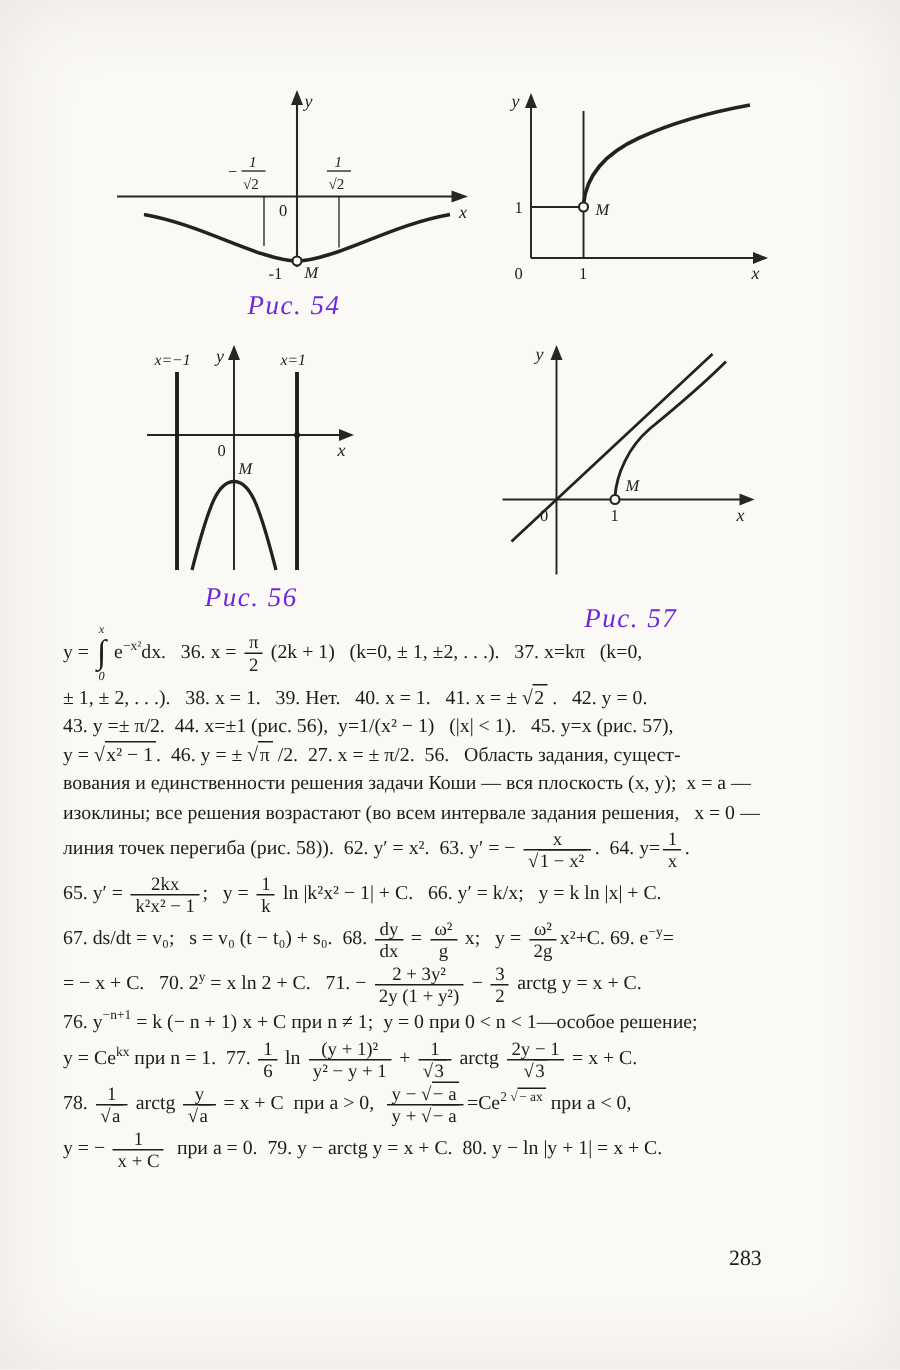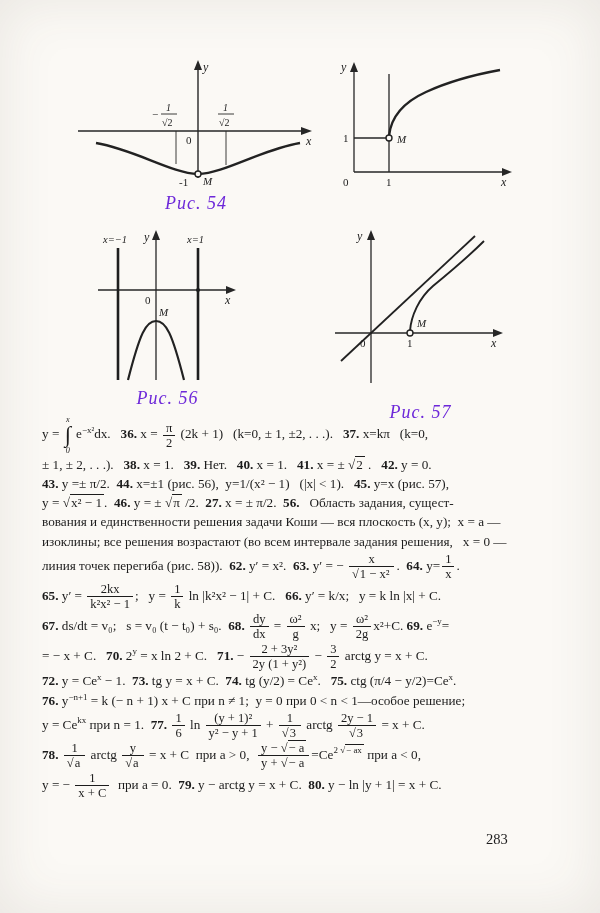--- a/index.html
+++ b/index.html
@@ -16,21 +16,21 @@
   .fig svg text { fill:#1c1c1c; font-family:"Liberation Serif", serif; }
   .caption {
     position:absolute; text-align:center; font-style:italic;
     font-size:18px; letter-spacing:1px; color:#6d28d9;
   }
   .answers {
     position:absolute; left:42px; top:416px; width:524px;
     font-size:13.2px; line-height:1.38;
   }
   .tline { white-space:pre; margin-bottom:1px; }
-  .bnum { font-weight:700; }
+  .bnum { font-weight:400; }
   .answers sup { font-size:0.68em; line-height:0; }
   .frac {
     display:inline-flex; flex-direction:column; text-align:center;
     vertical-align:middle; line-height:1.12; margin:0 2px; font-size:0.95em;
   }
   .fnum { display:block; padding:0 3px; border-bottom:1px solid #1c1c1c; }
   .fden { display:block; padding:0 3px; }
   .sqrt { white-space:nowrap; }
   .sqrt .rad { border-top:1px solid #1c1c1c; padding:0 2px 0 1px; }
   .intg {
@@ -145,21 +145,20 @@
       <div class="tline">y = <span class="intg"><span class="ilim">x</span><span class="isym">∫</span><span class="ilim">0</span></span> e<sup>−x²</sup>dx.   <span class="bnum">36.</span> x = <span class="frac"><span class="fnum">π</span><span class="fden">2</span></span> (2k + 1)   (k=0, ± 1, ±2, . . .).   <span class="bnum">37.</span> x=kπ   (k=0,</div>
       <div class="tline">± 1, ± 2, . . .).   <span class="bnum">38.</span> x = 1.   <span class="bnum">39.</span> Нет.   <span class="bnum">40.</span> x = 1.   <span class="bnum">41.</span> x = ± <span class="sqrt">√<span class="rad">2</span></span> .   <span class="bnum">42.</span> y = 0.</div>
       <div class="tline"><span class="bnum">43.</span> y =± π/2.  <span class="bnum">44.</span> x=±1 (рис. 56),  y=1/(x² − 1)   (|x| &lt; 1).   <span class="bnum">45.</span> y=x (рис. 57),</div>
       <div class="tline">y = <span class="sqrt">√<span class="rad">x² − 1</span></span>.  <span class="bnum">46.</span> y = ± <span class="sqrt">√<span class="rad">π</span></span> /2.  <span class="bnum">27.</span> x = ± π/2.  <span class="bnum">56.</span>   Область задания, сущест-</div>
       <div class="tline">вования и единственности решения задачи Коши — вся плоскость (x, y);  x = a —</div>
       <div class="tline">изоклины; все решения возрастают (во всем интервале задания решения,   x = 0 —</div>
       <div class="tline">линия точек перегиба (рис. 58)).  <span class="bnum">62.</span> y′ = x².  <span class="bnum">63.</span> y′ = − <span class="frac"><span class="fnum">x</span><span class="fden"><span class="sqrt">√<span class="rad">1 − x²</span></span></span></span>.  <span class="bnum">64.</span> y=<span class="frac"><span class="fnum">1</span><span class="fden">x</span></span>.</div>
       <div class="tline"><span class="bnum">65.</span> y′ = <span class="frac"><span class="fnum">2kx</span><span class="fden">k²x² − 1</span></span>;   y = <span class="frac"><span class="fnum">1</span><span class="fden">k</span></span> ln |k²x² − 1| + C.   <span class="bnum">66.</span> y′ = k/x;   y = k ln |x| + C.</div>
       <div class="tline"><span class="bnum">67.</span> ds/dt = v₀;   s = v₀ (t − t₀) + s₀.  <span class="bnum">68.</span> <span class="frac"><span class="fnum">dy</span><span class="fden">dx</span></span> = <span class="frac"><span class="fnum">ω²</span><span class="fden">g</span></span> x;   y = <span class="frac"><span class="fnum">ω²</span><span class="fden">2g</span></span>x²+C. <span class="bnum">69.</span> e<sup>−y</sup>=</div>
       <div class="tline">= − x + C.   <span class="bnum">70.</span> 2<sup>y</sup> = x ln 2 + C.   <span class="bnum">71.</span> − <span class="frac"><span class="fnum">2 + 3y²</span><span class="fden">2y (1 + y²)</span></span> − <span class="frac"><span class="fnum">3</span><span class="fden">2</span></span> arctg y = x + C.</div>
-      <div class="tline"><span class="bnum">72.</span> y = Ce<sup>x</sup> − 1.  <span class="bnum">73.</span> tg y = x + C.  <span class="bnum">74.</span> tg (y/2) = Ce<sup>x</sup>.   <span class="bnum">75.</span> ctg (π/4 − y/2)=Ce<sup>x</sup>.</div>
       <div class="tline"><span class="bnum">76.</span> y<sup>−n+1</sup> = k (− n + 1) x + C при n ≠ 1;  y = 0 при 0 &lt; n &lt; 1—особое решение;</div>
       <div class="tline">y = Ce<sup>kx</sup> при n = 1.  <span class="bnum">77.</span> <span class="frac"><span class="fnum">1</span><span class="fden">6</span></span> ln <span class="frac"><span class="fnum">(y + 1)²</span><span class="fden">y² − y + 1</span></span> + <span class="frac"><span class="fnum">1</span><span class="fden"><span class="sqrt">√<span class="rad">3</span></span></span></span> arctg <span class="frac"><span class="fnum">2y − 1</span><span class="fden"><span class="sqrt">√<span class="rad">3</span></span></span></span> = x + C.</div>
       <div class="tline"><span class="bnum">78.</span> <span class="frac"><span class="fnum">1</span><span class="fden"><span class="sqrt">√<span class="rad">a</span></span></span></span> arctg <span class="frac"><span class="fnum">y</span><span class="fden"><span class="sqrt">√<span class="rad">a</span></span></span></span> = x + C  при a &gt; 0,  <span class="frac"><span class="fnum">y − <span class="sqrt">√<span class="rad">− a</span></span></span><span class="fden">y + <span class="sqrt">√<span class="rad">− a</span></span></span></span>=Ce<sup>2 <span class="sqrt">√<span class="rad">− ax</span></span></sup> при a &lt; 0,</div>
       <div class="tline">y = − <span class="frac"><span class="fnum">1</span><span class="fden">x + C</span></span>  при a = 0.  <span class="bnum">79.</span> y − arctg y = x + C.  <span class="bnum">80.</span> y − ln |y + 1| = x + C.</div>
     </div>
 
   <div class="page-number">283</div>
 </div>
 
 </body></html>

